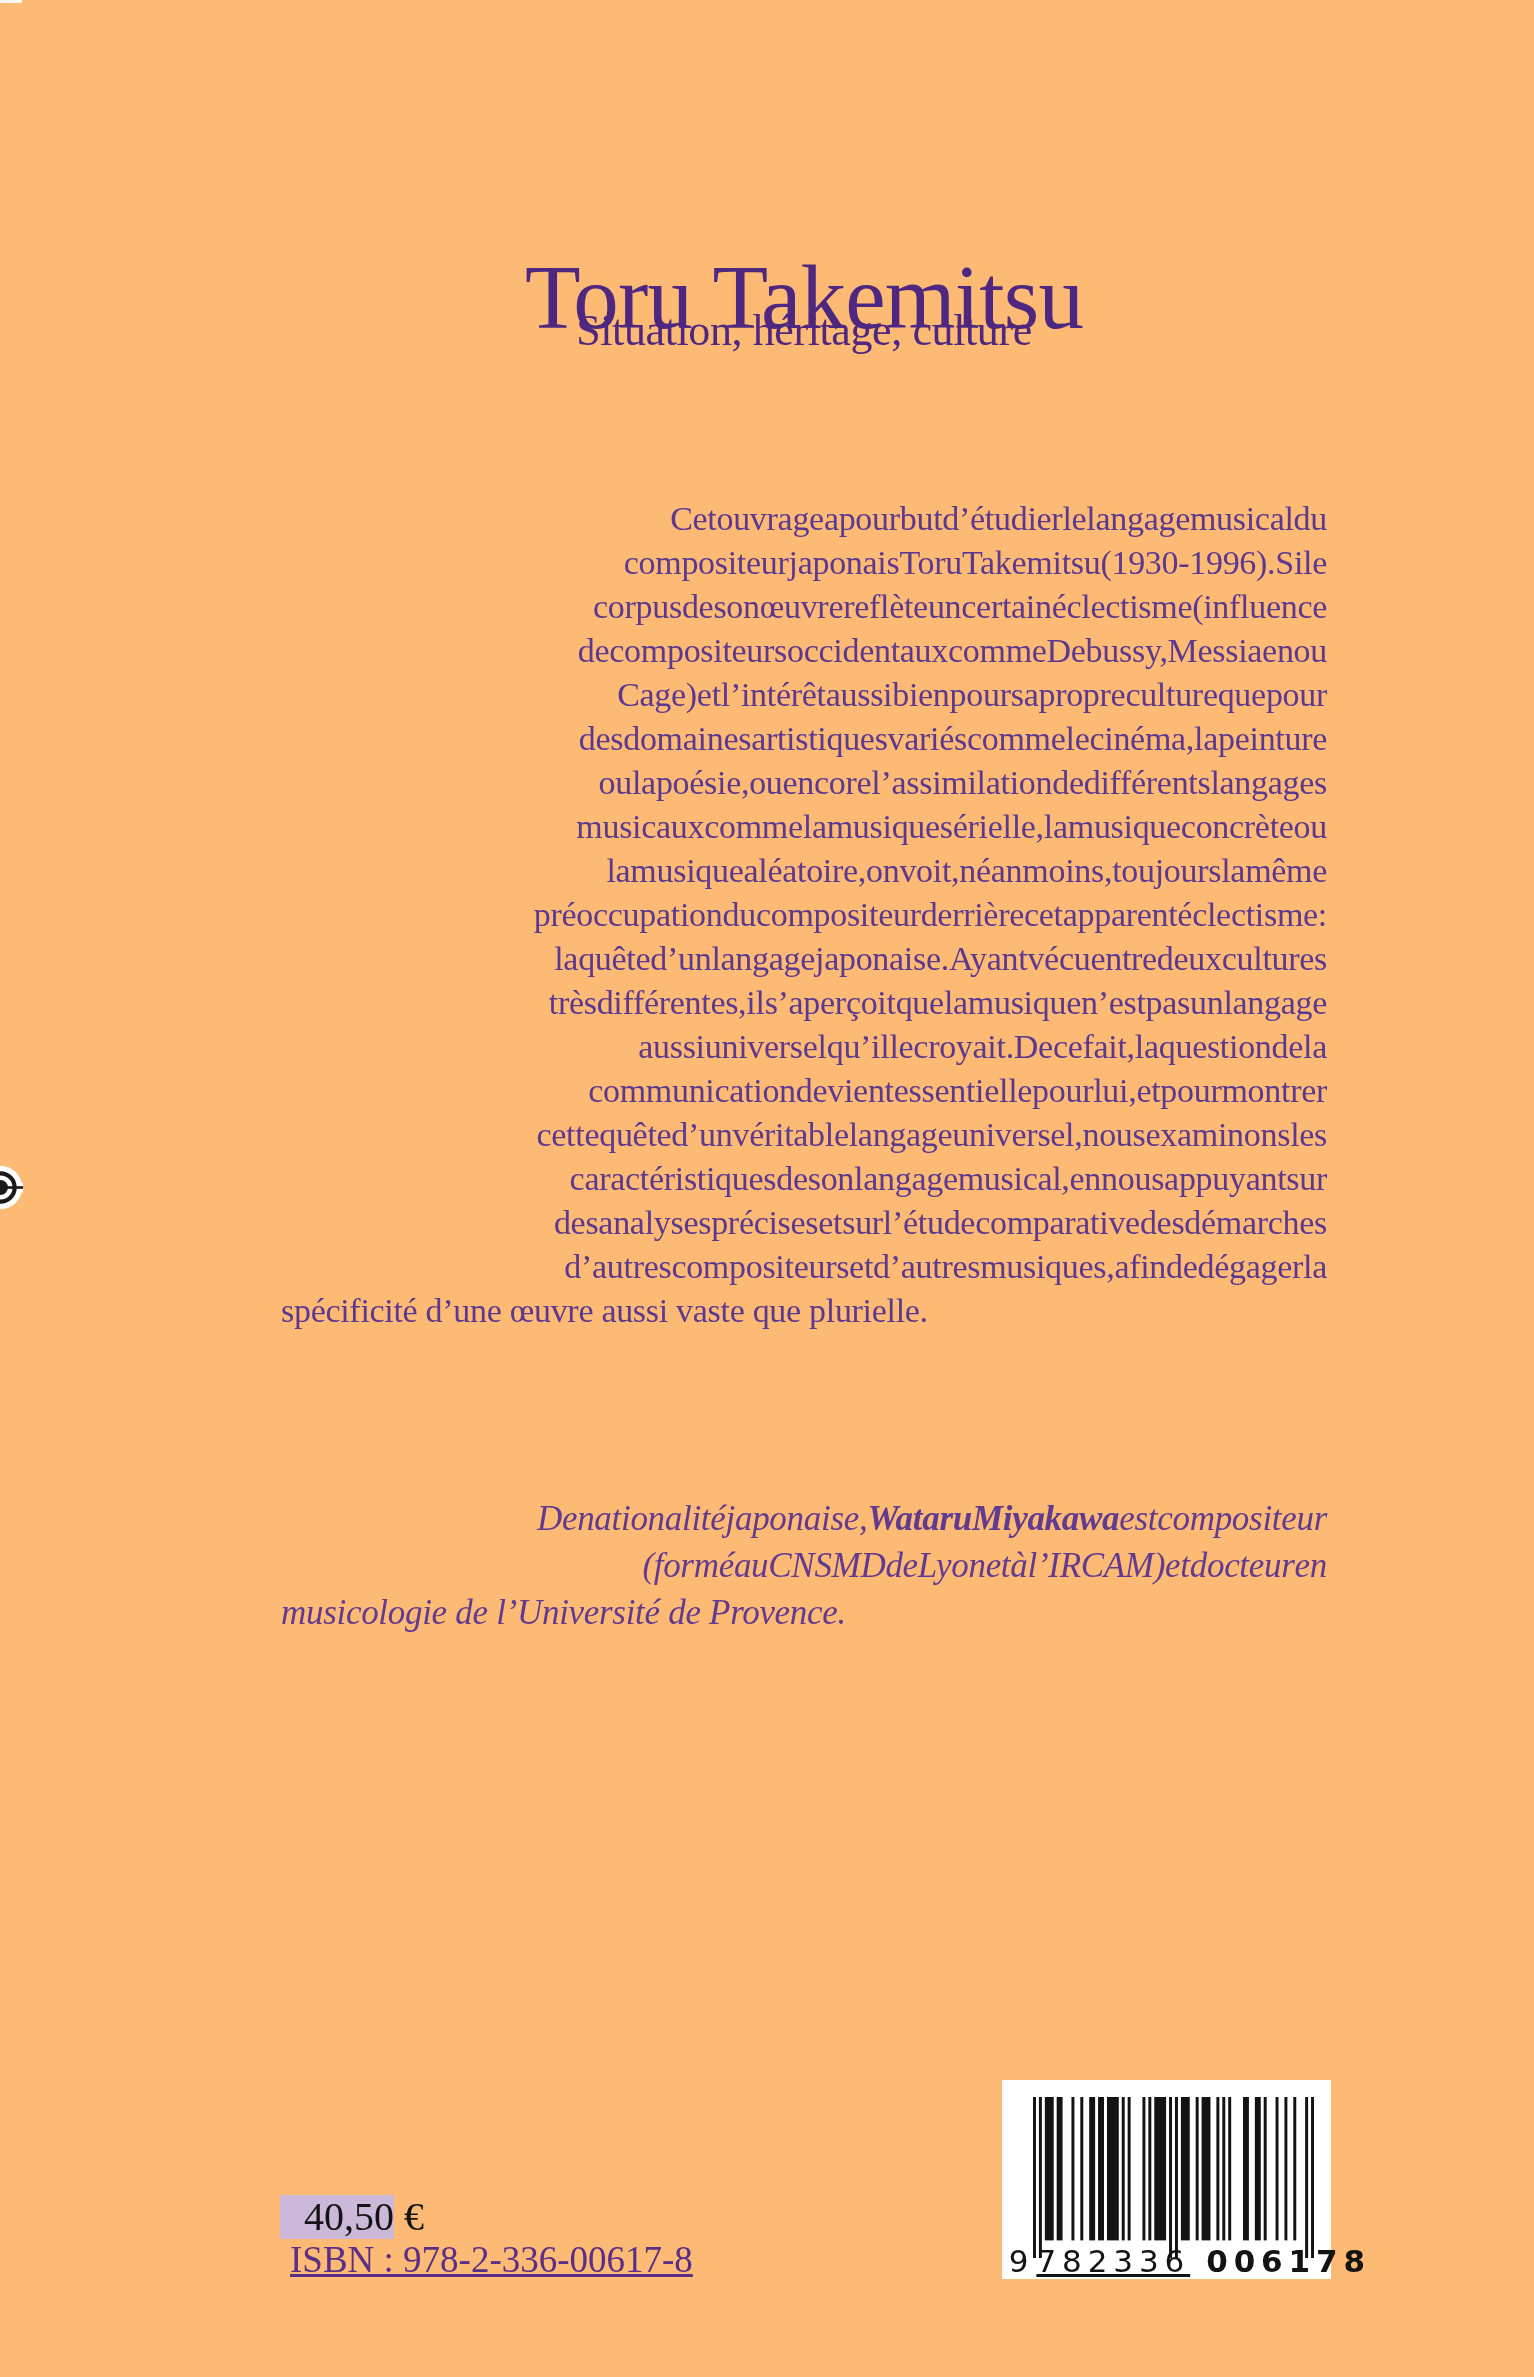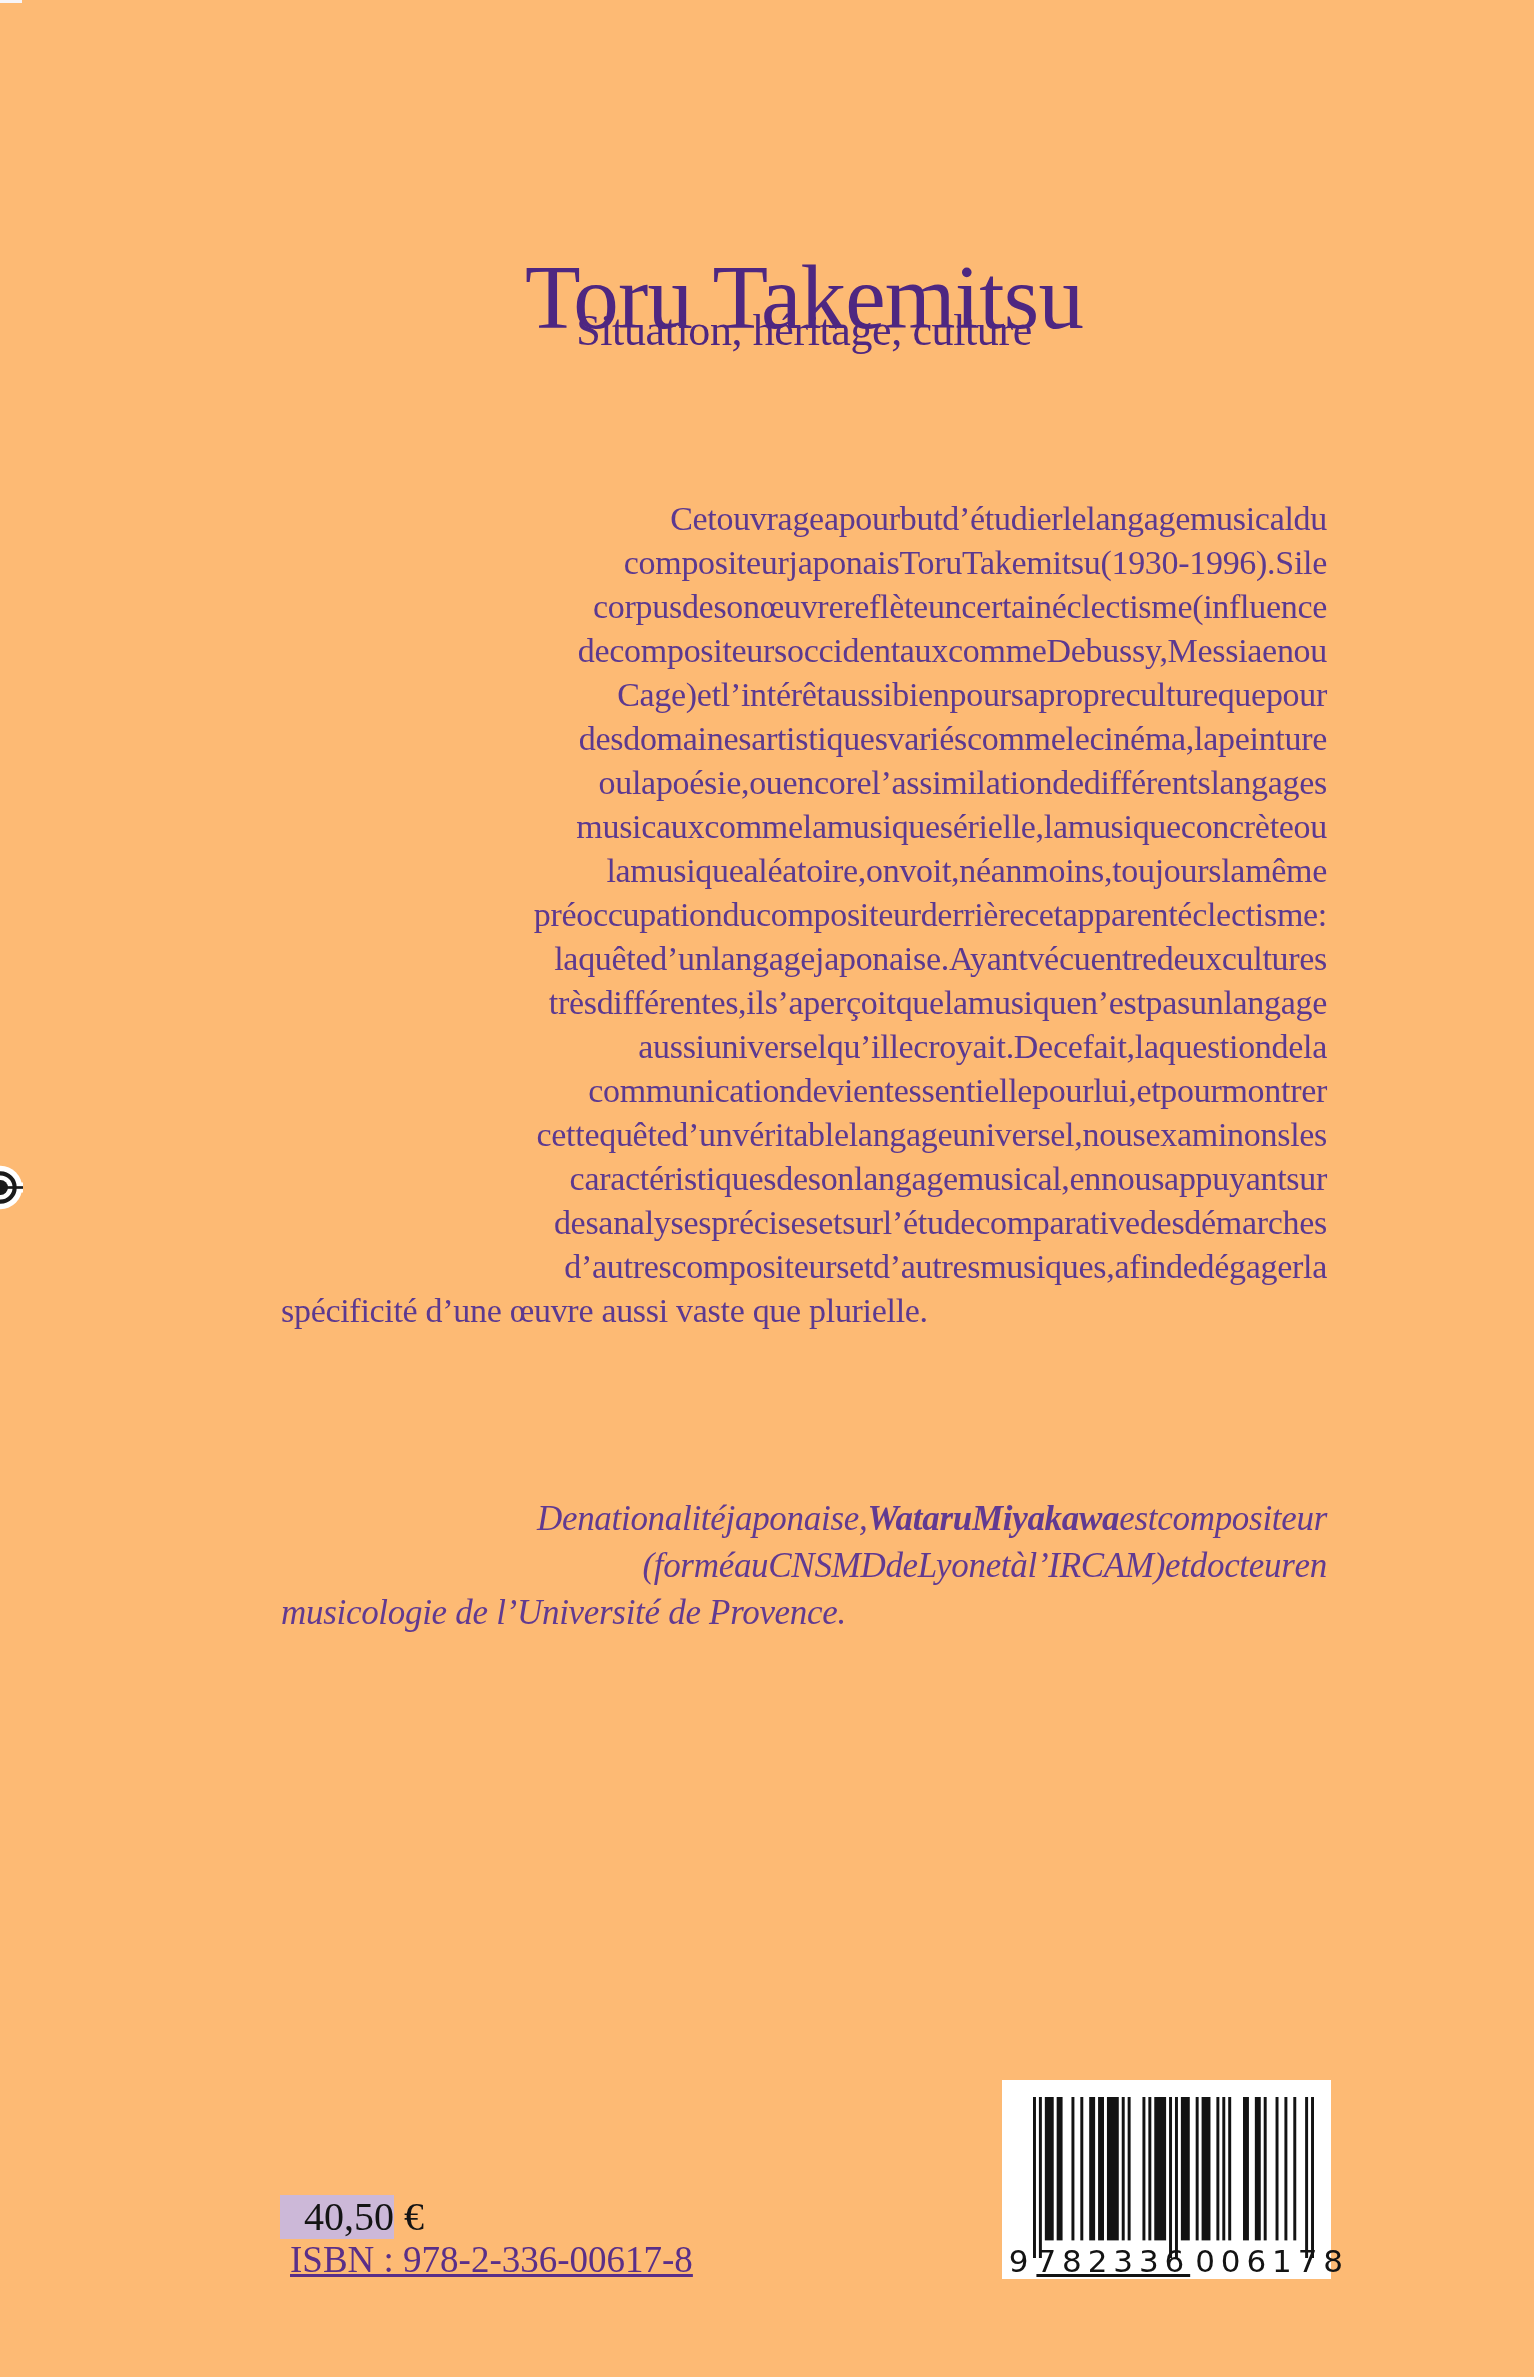--- a/index.html
+++ b/index.html
@@ -44,21 +44,21 @@
   #barcode-bars{position:absolute;left:31px;top:17px;width:281px;height:161px;}
   #barcode-bars rect{fill:#131313;}
   #barcode-digits{
     position:absolute;left:0;bottom:2.5px;width:100%;
     display:flex;align-items:flex-end;
     font-family:"DejaVu Sans", sans-serif;font-size:31px;line-height:32px;color:#131313;
     background:transparent;
   }
   #bc-first{margin-left:6.7px;}
   #bc-left{margin-left:8px;letter-spacing:5.9px;text-decoration:underline;}
-  #bc-right{margin-left:5px;letter-spacing:5.9px;}
+  #bc-right{margin-left:16px;letter-spacing:5.9px;font-weight:bold;}
   #reg-mark{position:absolute;left:-22px;top:1165px;width:45px;height:45px;}
   #scan-sliver{position:absolute;left:0;top:0;width:22px;height:2.5px;background:#f7f5f8;}
 </style>
 </head>
 <body>
 
 <div id="cover">
 
   <div id="scan-sliver"></div>
 

